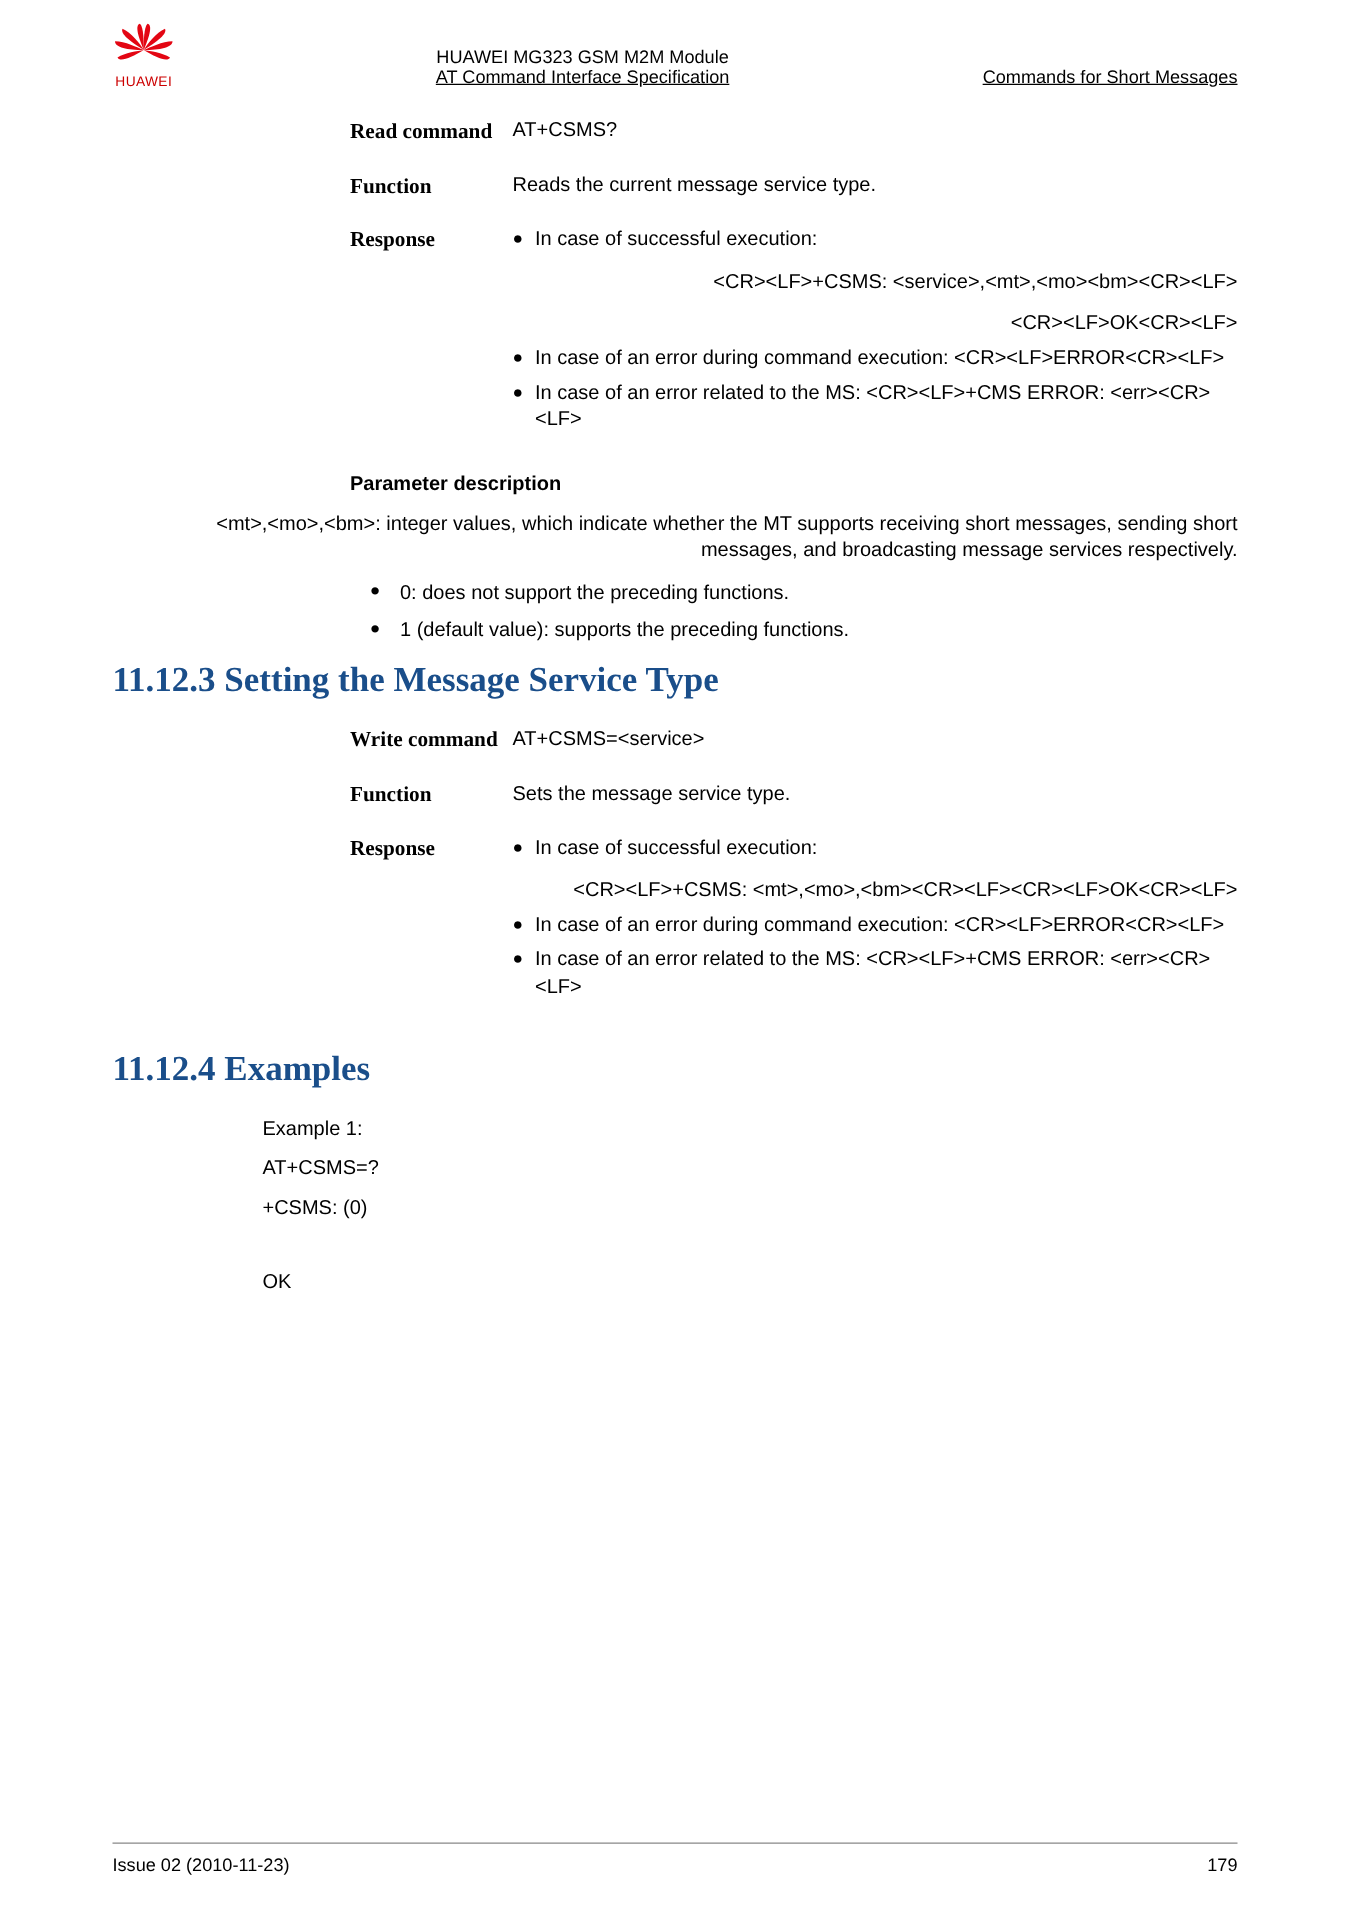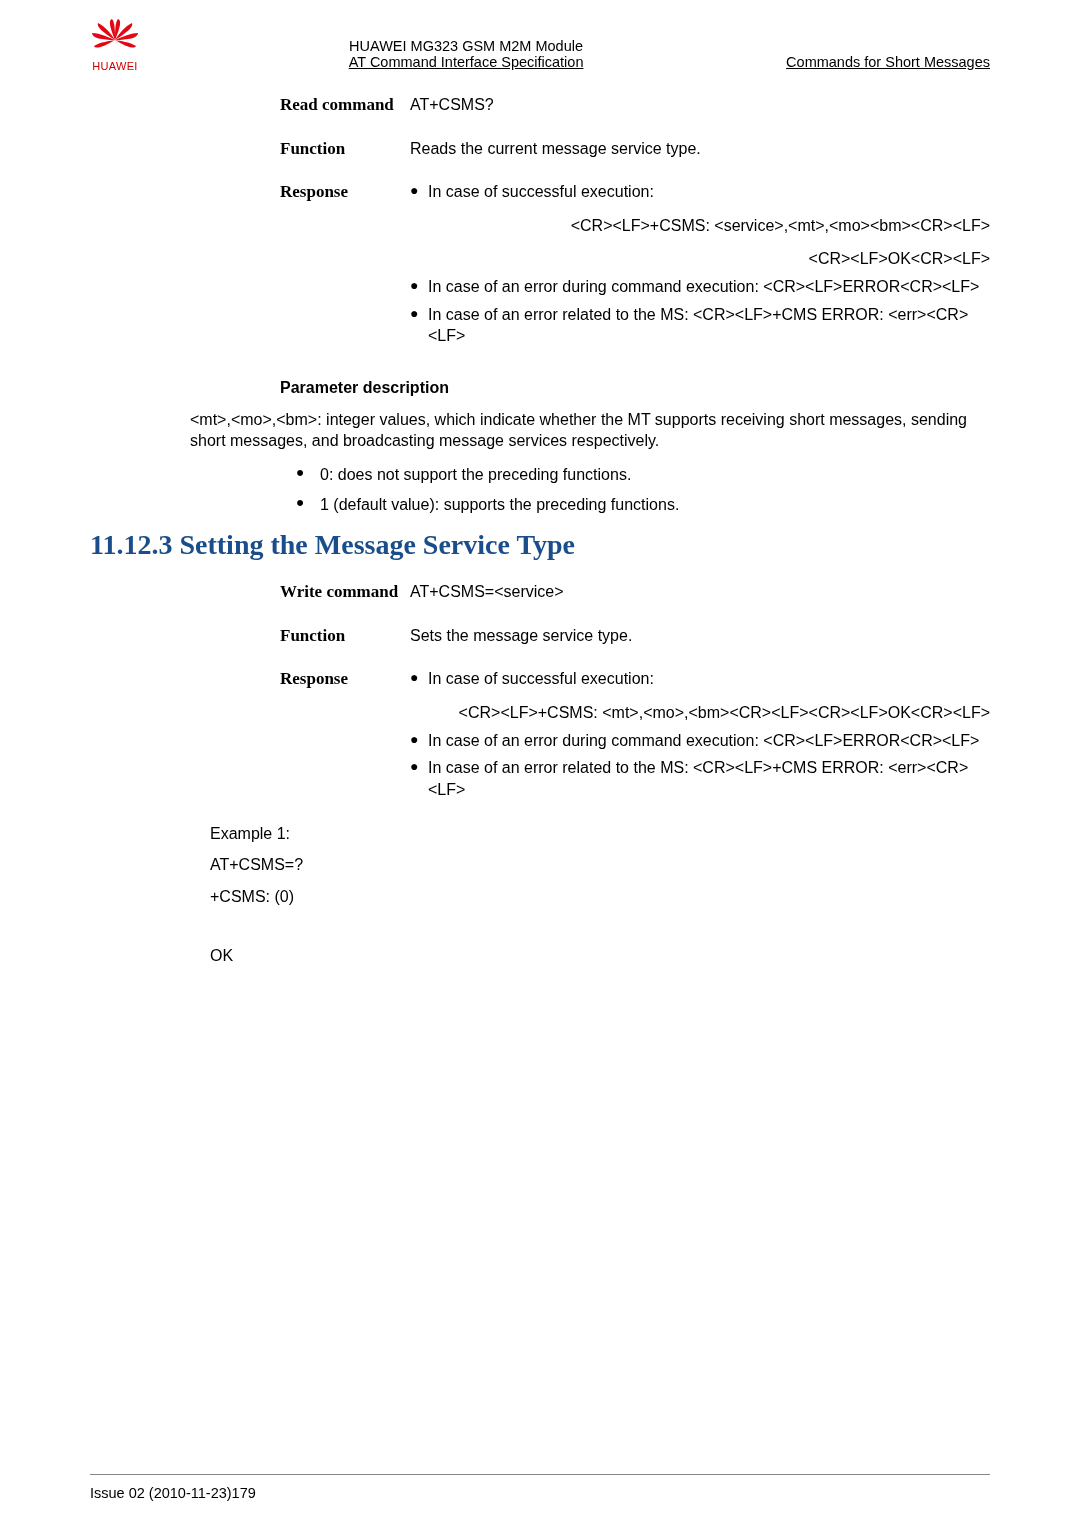--- a/index.html
+++ b/index.html
@@ -102,24 +102,25 @@
     text-align: right;
   }
   .param-heading {
     font-weight: bold;
     font-size: 16px;
     margin-left: 190px;
     margin-top: 28px;
     margin-bottom: 12px;
   }
   .param-body {
-    margin-left: 100px;
+    margin-left: 78px;
     font-size: 16px;
     line-height: 1.35;
     margin-bottom: 10px;
+    text-align: right;
   }
   .big-bullet-list {
     margin-left: 190px;
   }
   .big-bullet-row {
     display: flex;
     margin-bottom: 6px;
   }
   .big-bullet-dot {
     width: 40px;
@@ -149,20 +150,21 @@
   }
   .example-body div { margin-bottom: 8px; }
   .footer {
     position: absolute;
     bottom: 26px;
     left: 90px;
     right: 90px;
     border-top: 1px solid #888;
     padding-top: 10px;
     display: flex;
+    justify-content: space-between;
     align-items: center;
     font-size: 14.5px;
   }
   .footer-center { text-align: center; }
 </style>
 </head>
 <body>
 
 <div class="header">
   <div class="logo-block">
@@ -257,20 +259,21 @@
           <div class="bullet-text">In case of an error during command execution: &lt;CR&gt;&lt;LF&gt;ERROR&lt;CR&gt;&lt;LF&gt;</div>
         </div>
         <div class="bullet-row" style="margin-top:6px">
           <div class="bullet-dot">●</div>
           <div class="bullet-text">In case of an error related to the MS: &lt;CR&gt;&lt;LF&gt;+CMS ERROR: &lt;err&gt;&lt;CR&gt;&lt;LF&gt;</div>
         </div>
       </div>
     </div>
   </div>
 
+  <div class="examples-h">11.12.4 Examples</div>
   <div class="example-body">
     <div>Example 1:</div>
     <div>AT+CSMS=?</div>
     <div>+CSMS: (0)</div>
     <div style="height:20px"></div>
     <div>OK</div>
   </div>
 
 </div>
 

